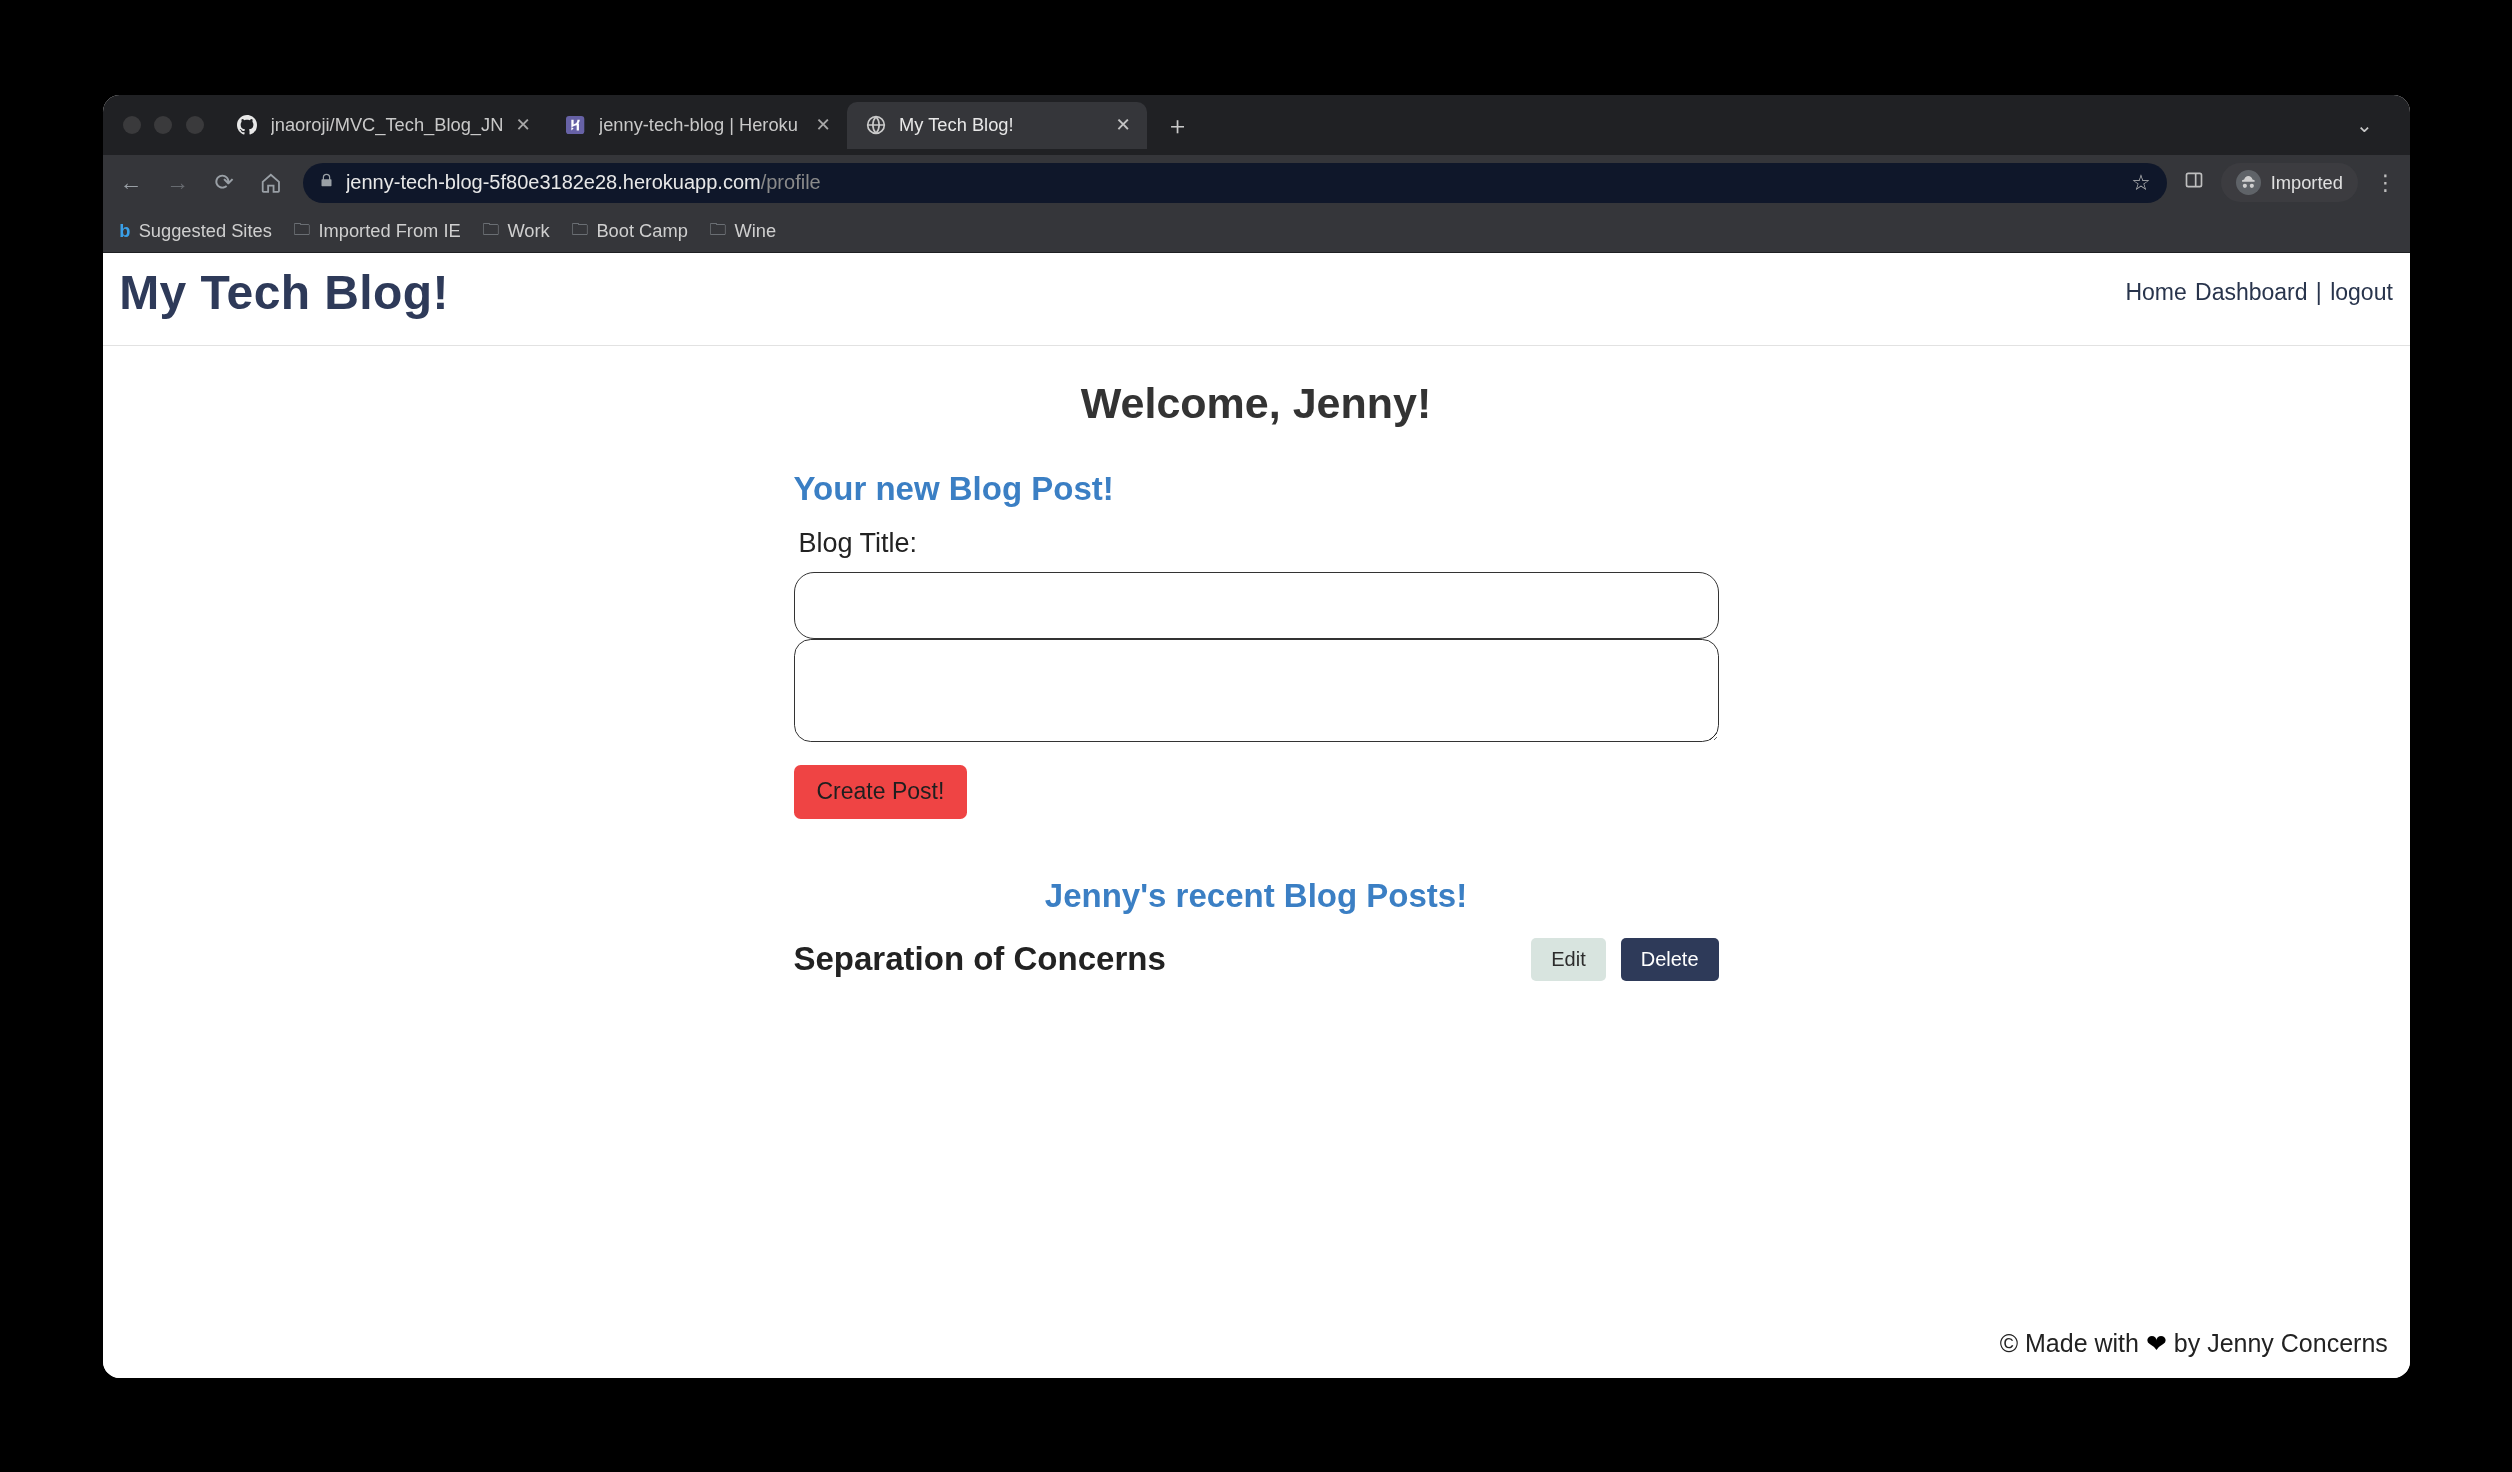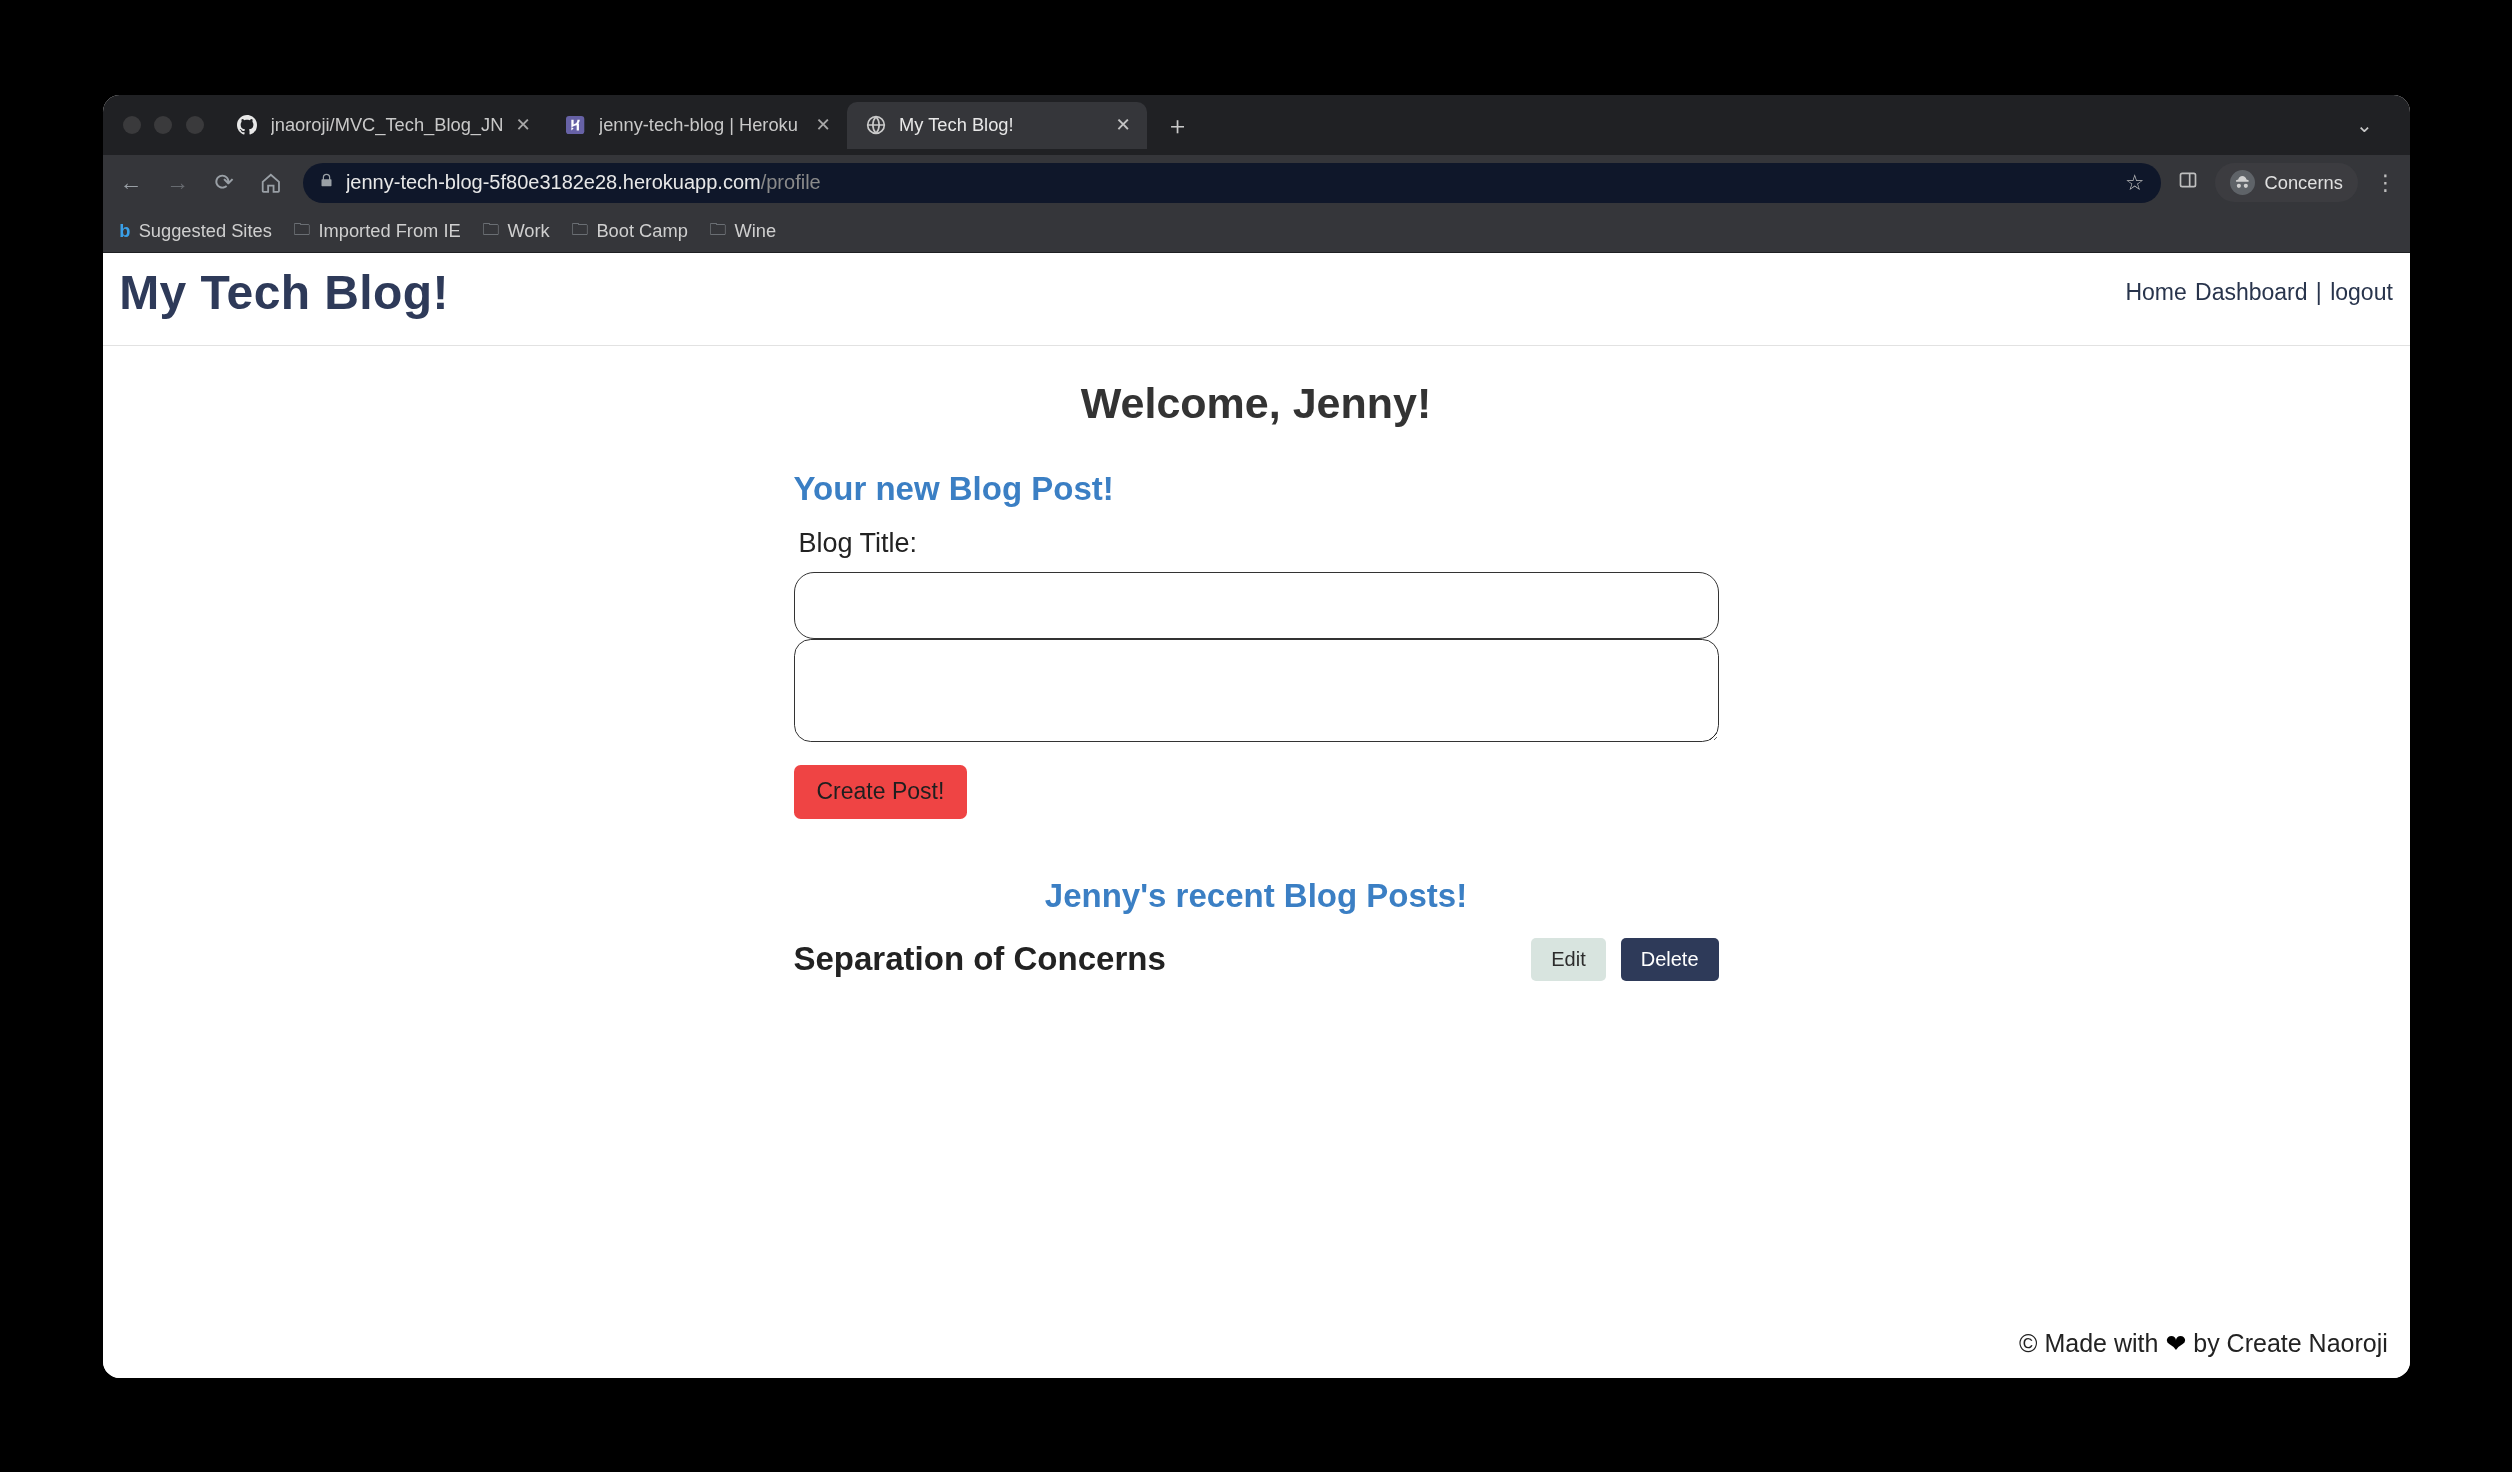--- a/index.html
+++ b/index.html
@@ -337,21 +337,21 @@
             <rect x="3" y="4" width="18" height="16" rx="2"></rect>
             <line x1="14" y1="4" x2="14" y2="20"></line>
           </svg>
       </span>
       <div class="incognito-badge">
         <span class="incognito-icon">
           <svg width="16.7" height="16.7" viewBox="0 0 24 24" fill="#d0d0d0">
               <path d="M12 3c-3 0-5 2-6 5l-3 1v2h18v-2l-3-1c-1-3-3-5-6-5zm-5 11a3 3 0 100 6 3 3 0 000-6zm10 0a3 3 0 100 6 3 3 0 000-6zm-5 2h0"></path>
             </svg>
         </span>
-        <span>Concerns</span>
+        <span>Imported</span>
       </div>
       <span class="kebab-icon">⋮</span>
     </div>
   </div>
 
   <div class="bookmarks-bar">
     <div class="bookmark">
       <span class="bing-icon">b</span>
       <span>Suggested Sites</span>
     </div>
@@ -401,18 +401,18 @@
       <h3 class="recent-title">Jenny's recent Blog Posts!</h3>
 
       <div class="post-row">
         <div class="post-title">Separation of Concerns</div>
         <button class="edit-btn">Edit</button>
         <button class="delete-btn">Delete</button>
       </div>
     </main>
 
     <footer class="footer">
-      <span>© Made with </span><span class="heart">❤</span><span> by Create Naoroji</span>
+      <span>© Made with </span><span class="heart">❤</span><span> by Jenny Concerns</span>
     </footer>
   </div>
 
 </div>
 
 
 </body></html>

